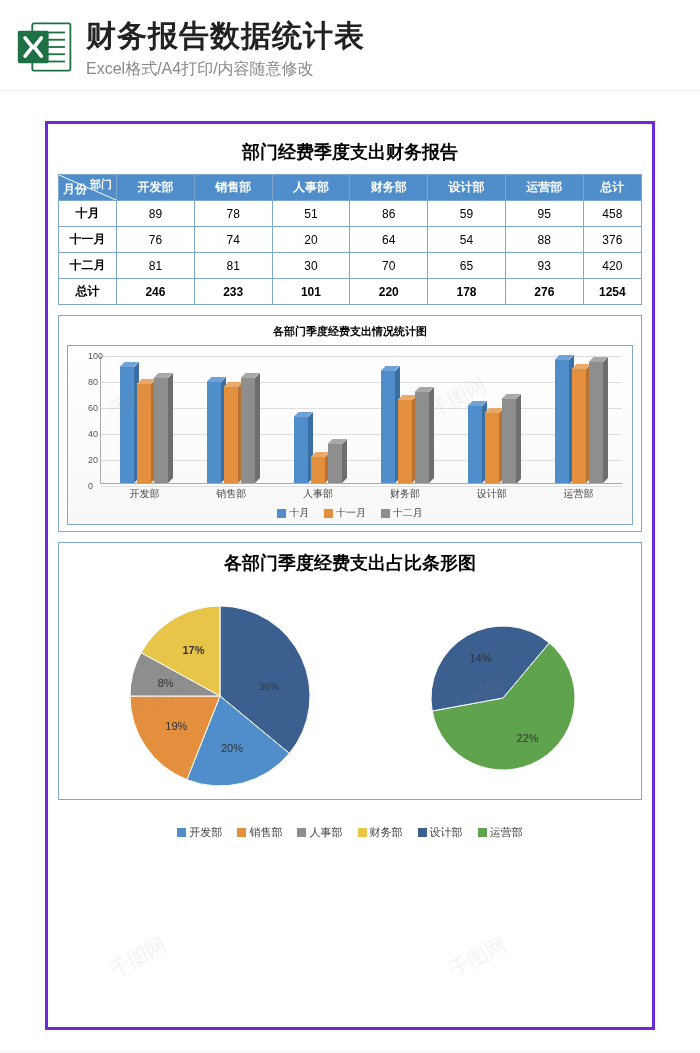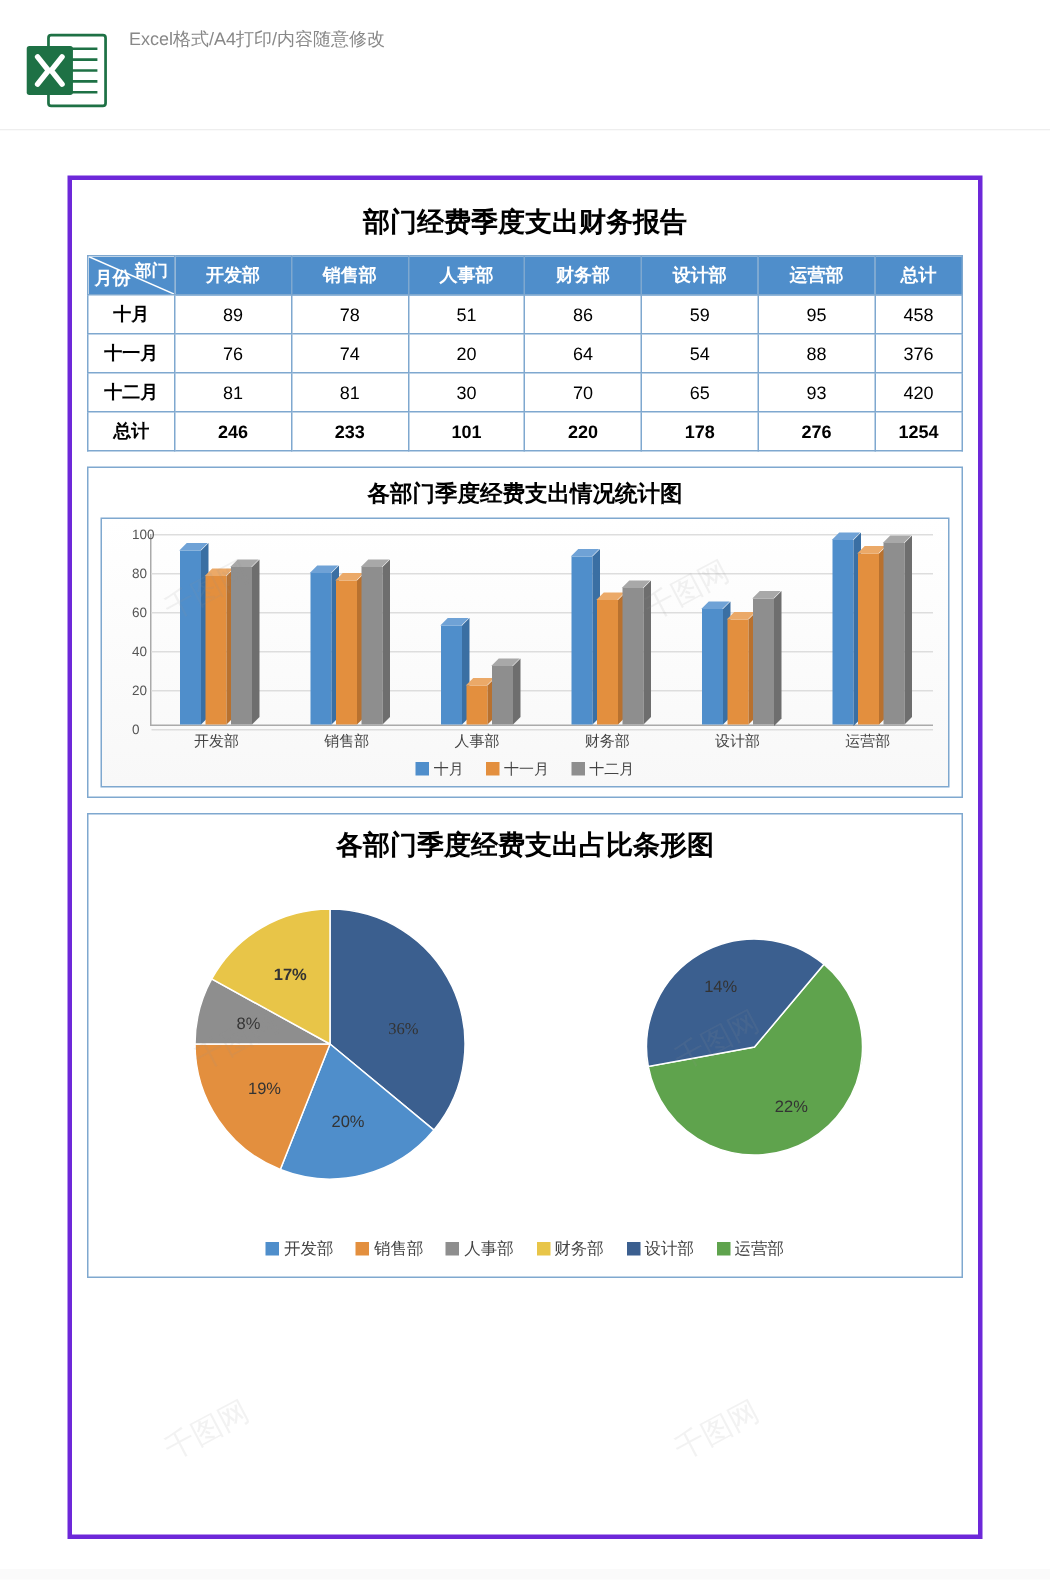--- a/index.html
+++ b/index.html
@@ -20,21 +20,21 @@
     border-bottom: 1px solid #eee;
   }
   .excel-icon {
     width: 58px;
     height: 58px;
     flex-shrink: 0;
   }
   .excel-icon svg { width: 100%; height: 100%; }
   .header-text { flex: 1; margin-top: -2px; }
   .title { font-size: 30px; font-weight: 700; color: #222; letter-spacing: 1px; }
-  .subtitle { font-size: 12px; color: #888; margin-top: 2px; }
+  .subtitle { font-size: 16px; color: #888; margin-top: 2px; }
 
   .sheet-wrap {
     padding: 30px 45px 20px 45px;
     background: #fff;
     height: calc(1053px - 94px);
     display: flex;
     justify-content: center;
   }
   .sheet {
     border: 3px solid #6d28d9;
@@ -83,21 +83,21 @@
   table.data tbody tr.total th, table.data tbody tr.total td { font-weight: 700; }
 
   .chart-box {
     border: 1px solid #7fa8cf;
     margin-top: 10px;
     padding: 8px 8px 6px 8px;
     background: #fff;
   }
   .chart-title {
     text-align: center;
-    font-size: 15px;
+    font-size: 11px;
     font-weight: 700;
     margin-bottom: 6px;
   }
 
   
   .barchart {
     width: 100%;
     height: 180px;
     position: relative;
     border: 1px solid #7fa8cf;
@@ -128,21 +128,21 @@
   .bar3d.s1 .top { background: #eba968; } .bar3d.s1 .side { background: #b8712f; }
   .bar3d.s2 .top { background: #a8a8a8; } .bar3d.s2 .side { background: #6e6e6e; }
   .xlab { position: absolute; bottom: -18px; left:0; right:0; text-align: center; font-size: 10px; color: #444;}
   .bar-legend {
     position: absolute; bottom: 4px; left: 0; right: 0; text-align: center; font-size: 10px; color:#444;
   }
   .lg { display: inline-flex; align-items: center; margin: 0 6px; }
   .sw { width: 9px; height: 9px; margin-right: 3px; display:inline-block; }
 
   
-  .piebox { height: 310px; position: relative; }
+  .piebox { height: 258px; position: relative; }
   .pie-title { font-size: 18px; }
   .piewrap {
     display: flex;
     align-items: center;
     justify-content: space-around;
     height: 240px;
   }
   .pie { position: relative; }
   .pie svg { display: block; }
   .plabel { position: absolute; font-size: 11px; color: #333; font-weight: 500; }
@@ -171,20 +171,21 @@
       <line x1="26" y1="16" x2="54" y2="16" stroke="#1e7145" stroke-width="2"></line>
       <line x1="26" y1="24" x2="54" y2="24" stroke="#1e7145" stroke-width="2"></line>
       <line x1="26" y1="32" x2="54" y2="32" stroke="#1e7145" stroke-width="2"></line>
       <line x1="26" y1="40" x2="54" y2="40" stroke="#1e7145" stroke-width="2"></line>
       <line x1="26" y1="48" x2="54" y2="48" stroke="#1e7145" stroke-width="2"></line>
       <rect x="2" y="14" width="34" height="36" rx="2" fill="#1e7145"></rect>
       <path d="M10 22 L18 32 L10 42 M28 22 L20 32 L28 42" stroke="#fff" stroke-width="4" fill="none" stroke-linecap="round"></path>
     </svg>
   </div>
   <div class="header-text">
+    <div class="title">财务报告数据统计表</div>
     <div class="subtitle">Excel格式/A4打印/内容随意修改</div>
   </div>
 </div>
 
 <div class="sheet-wrap">
   <div class="sheet">
 
     <div class="report-title">部门经费季度支出财务报告</div>
 
     <table class="data">

